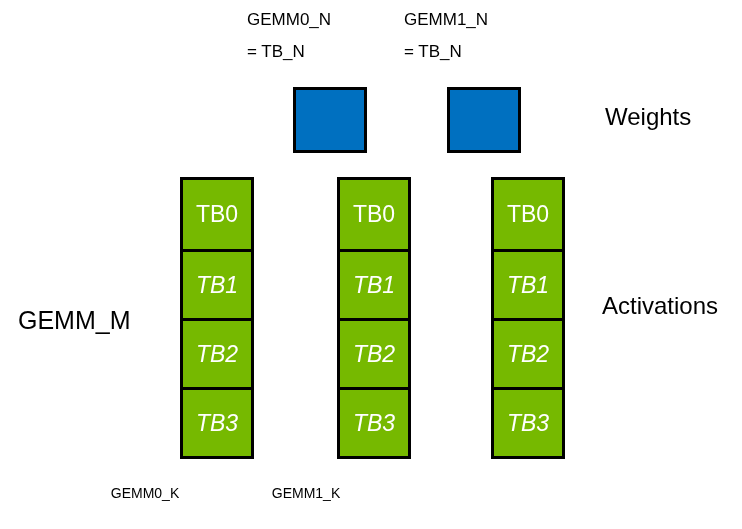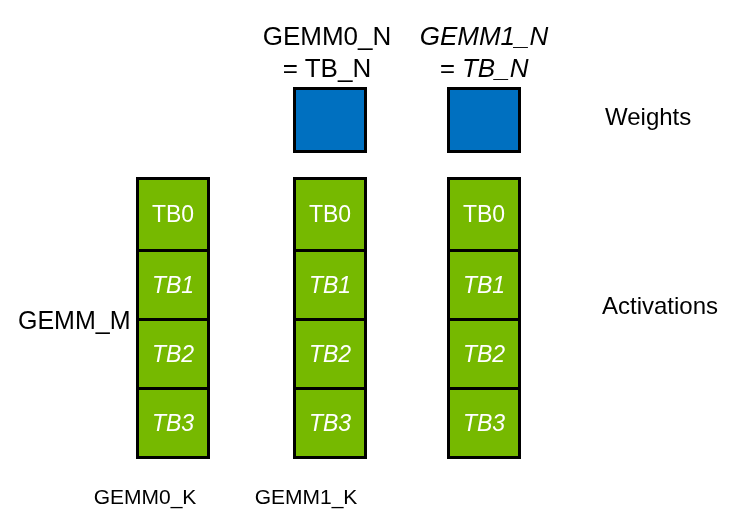--- a/index.html
+++ b/index.html
@@ -12,36 +12,35 @@
     position: relative;
     width: 742px;
     height: 529px;
     background: #ffffff;
     overflow: hidden;
   }
 
   
   .top-label {
     position: absolute;
-    top: 20px;
+    top: 4px;
     width: 160px;
-    text-align: center;
-    font-size: 26px;
+    font-size: 17px;
     line-height: 32px;
     white-space: pre-line;
   }
   .top-label.l0 { left: 247px; }
-  .top-label.l1 { left: 404px; font-style: italic; }
+  .top-label.l1 { left: 404px; }
 
   .bottom-label {
     position: absolute;
     top: 485px;
     width: 160px;
     text-align: center;
-    font-size: 21px;
+    font-size: 14px;
   }
   .bottom-label.l0 { left: 65px; }
   .bottom-label.l1 { left: 226px; }
 
   .left-label {
     position: absolute;
     left: 18px;
     top: 306px;
     font-size: 25px;
   }
@@ -64,20 +63,21 @@
   .weights-block.w0 { left: 293px; }
   .weights-block.w1 { left: 447px; }
 
   
   .col {
     position: absolute;
     top: 177px;
     width: 74px;
     background: #76B900;
     border: 3px solid #000000;
+    margin-left: 44px;
   }
   .col.c0 { left: 136px; }
   .col.c1 { left: 293px; }
   .col.c2 { left: 447px; }
   .cell {
     height: 69px;
     display: flex;
     align-items: center;
     justify-content: center;
     color: #ffffff;

